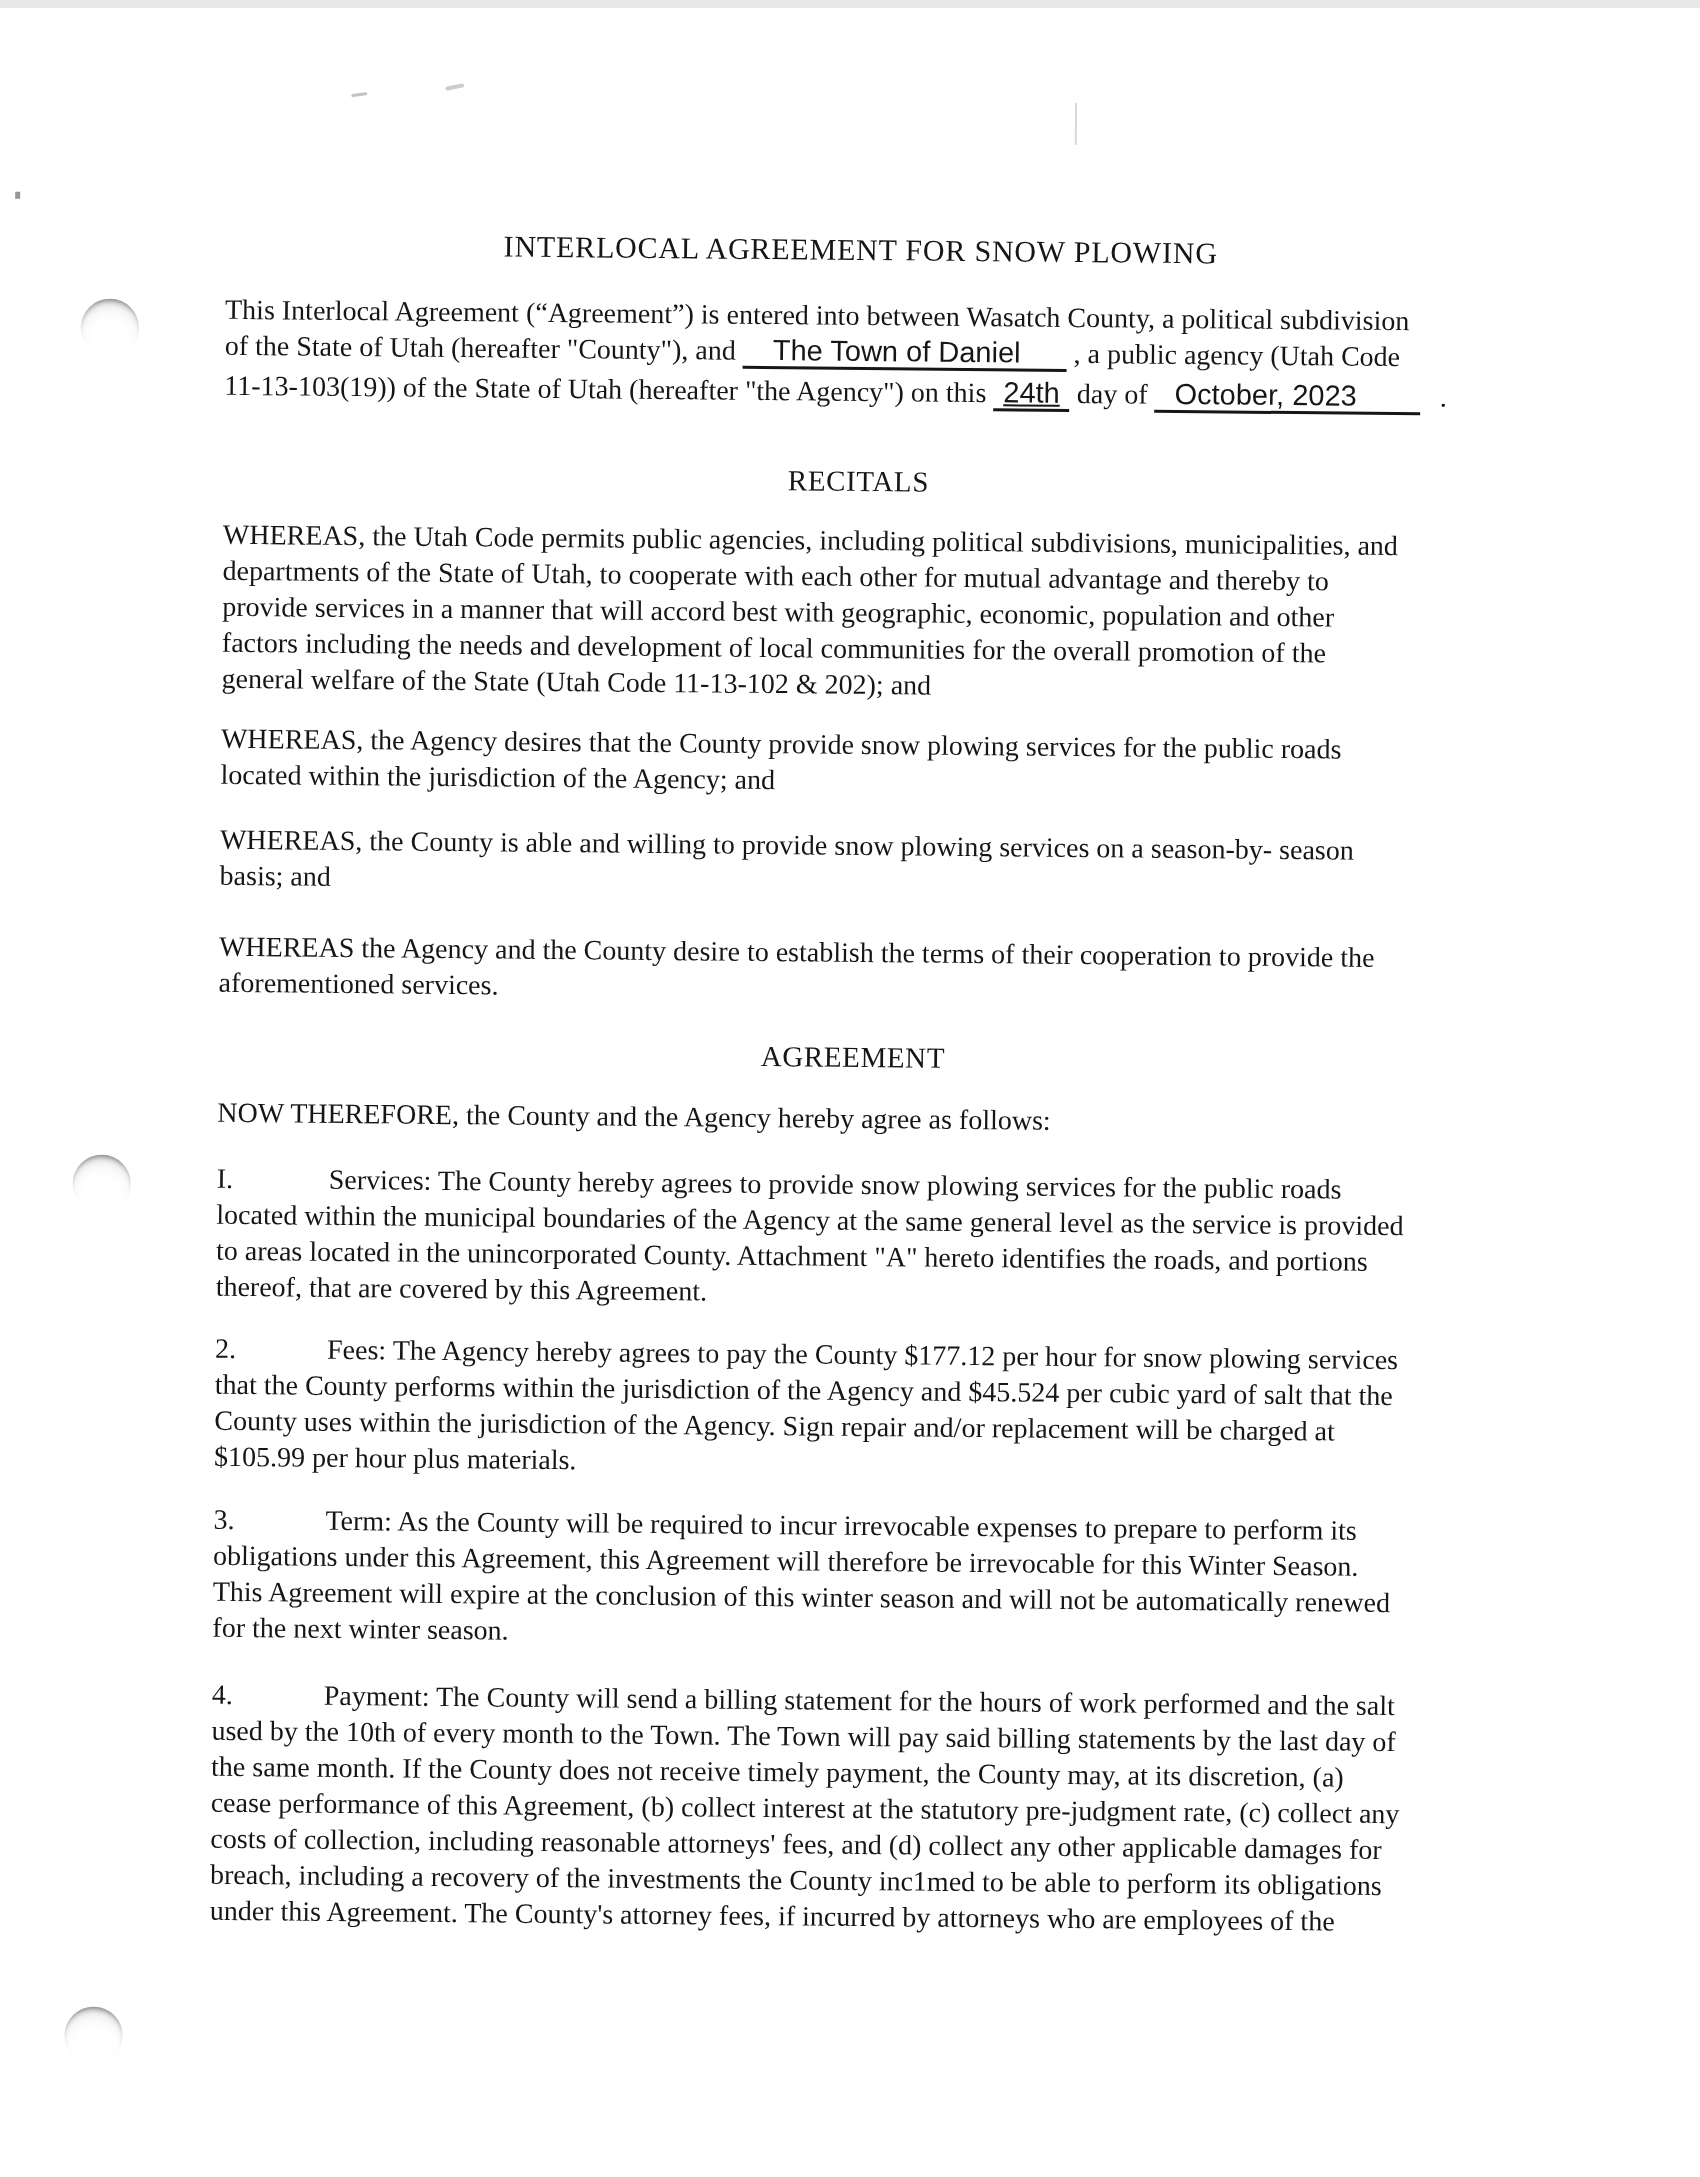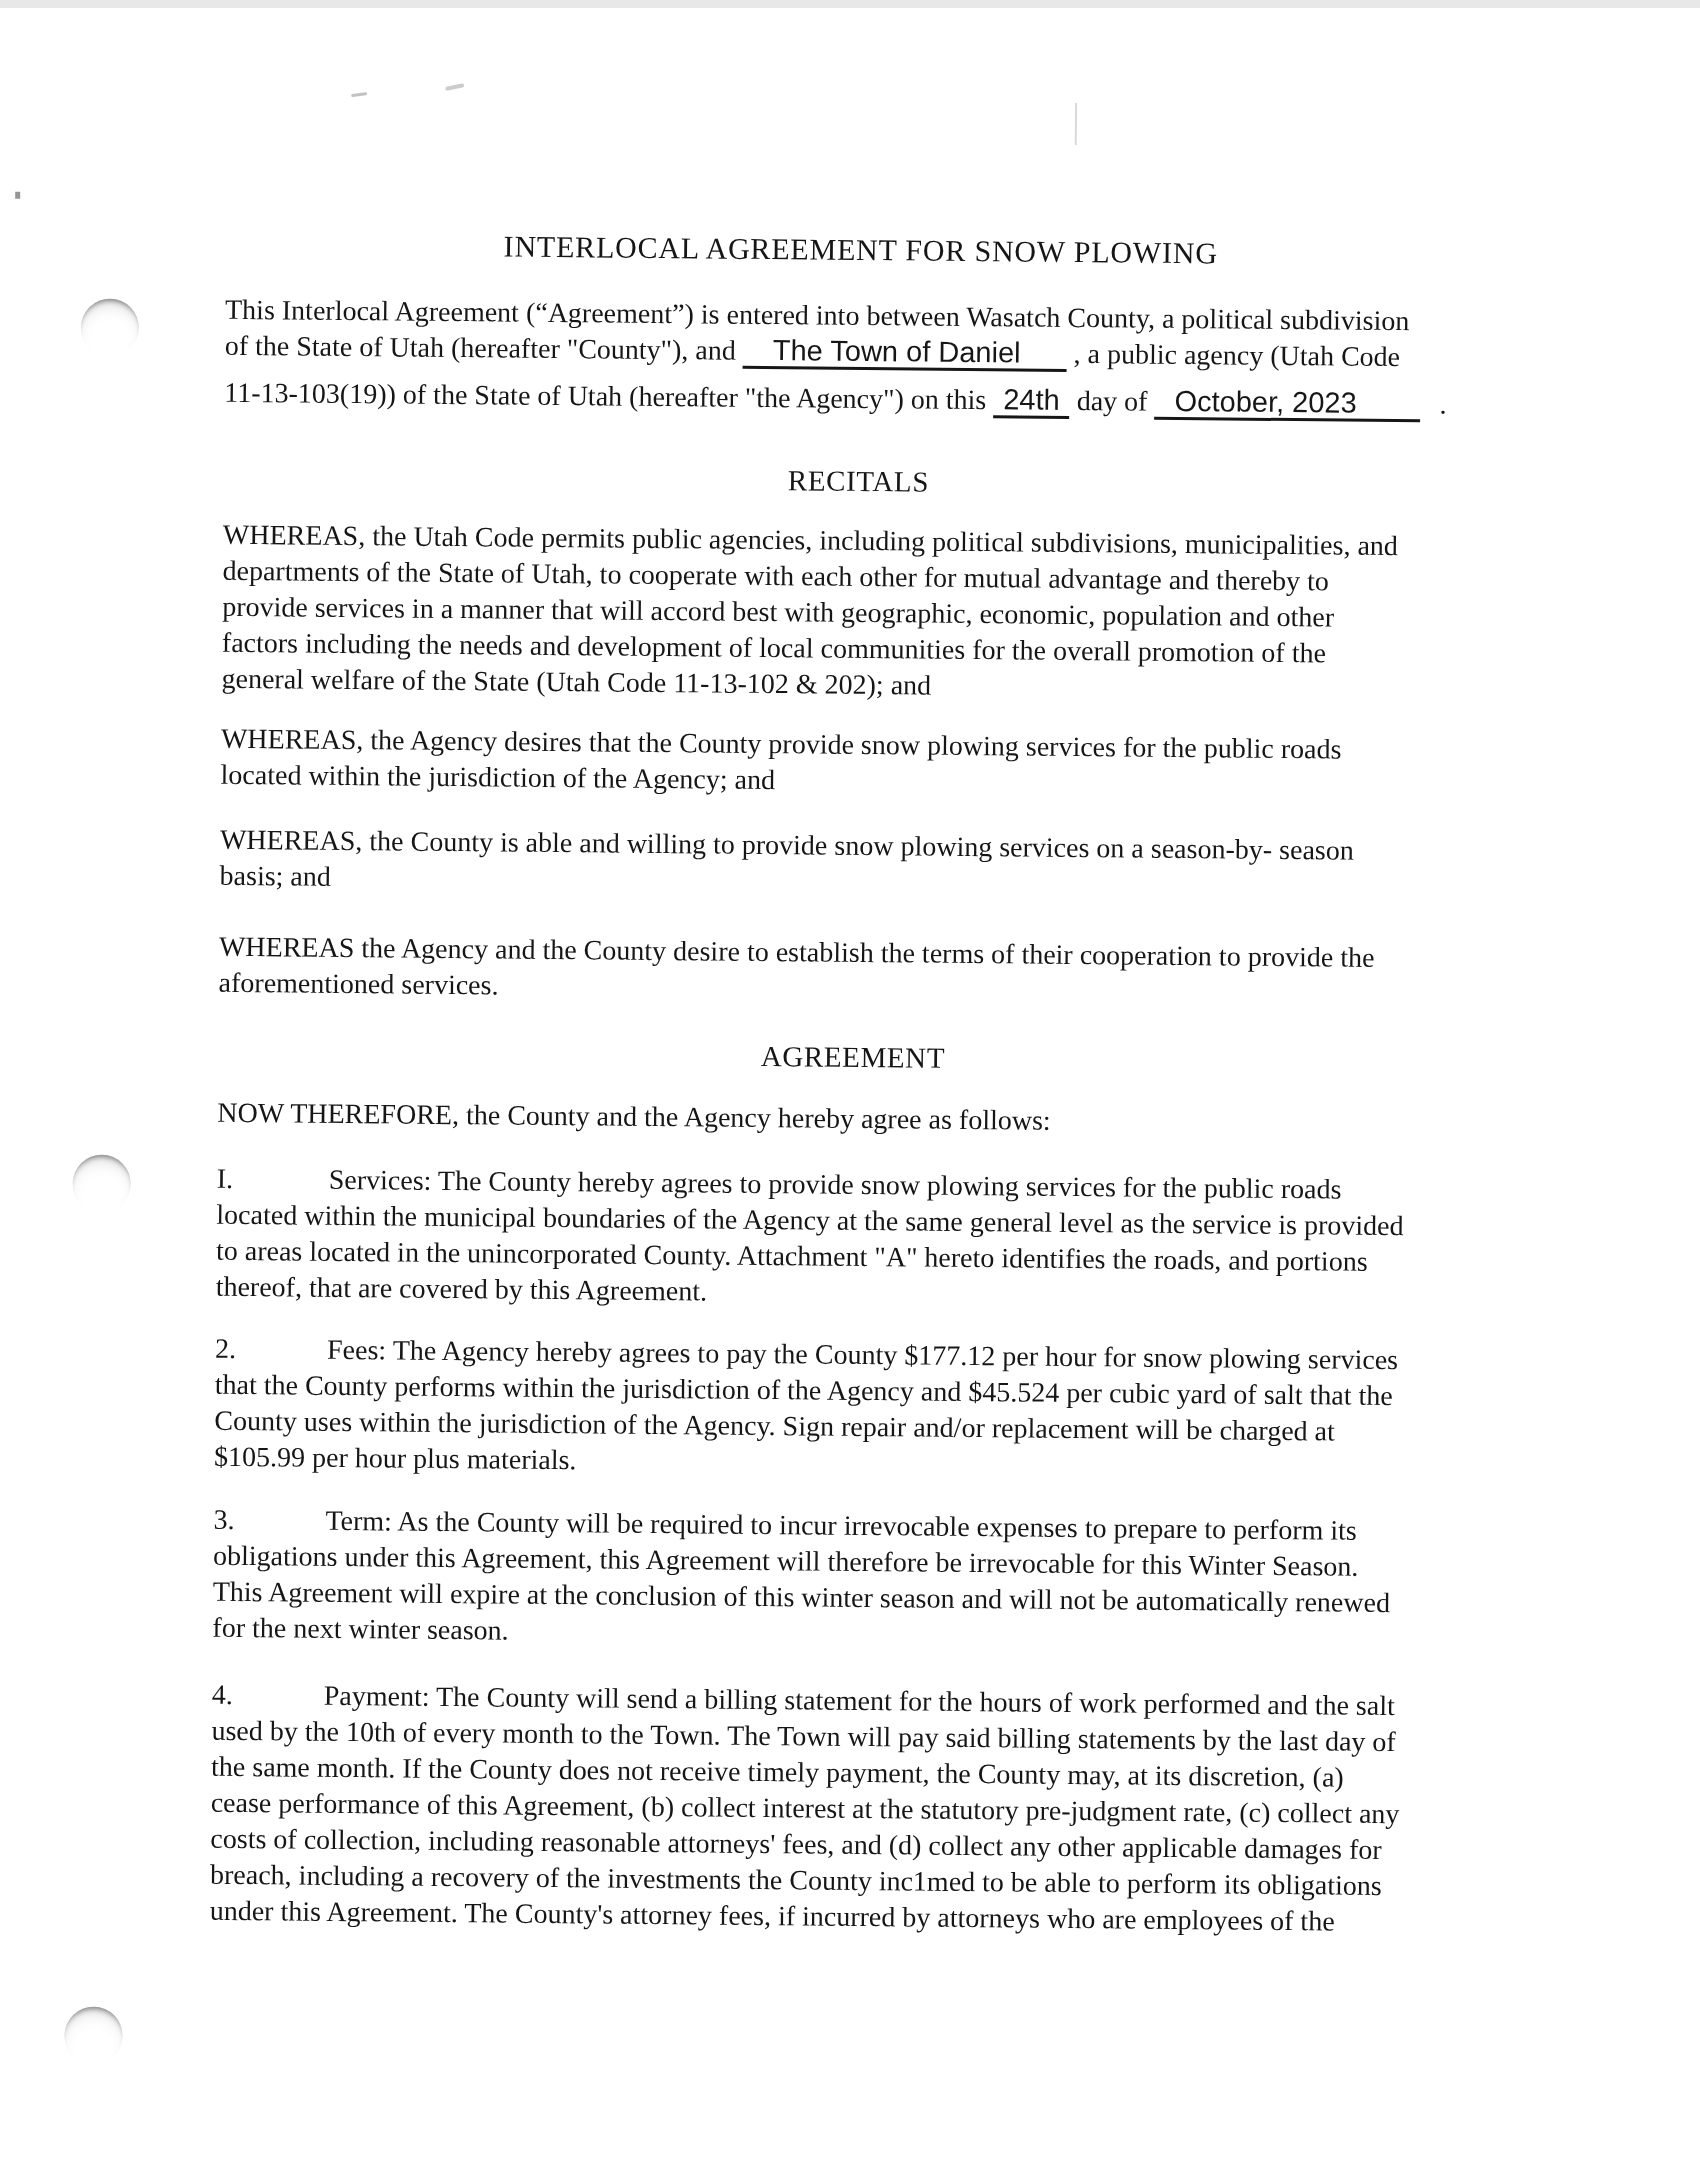--- a/index.html
+++ b/index.html
@@ -16,21 +16,21 @@
   .title{font-size:30px;letter-spacing:0.8px;}
   .line{height:36px;line-height:36px;font-size:28px;white-space:nowrap;}
   .num{display:inline-block;width:112px;}
   .blank{
     font-family:"Liberation Sans","DejaVu Sans",sans-serif;
     font-size:29px;display:inline-block;
     border-bottom:3px solid #161616;line-height:30px;
     vertical-align:baseline;
   }
   .blank.agency{padding:0 46px 1px 30px;}
-  .blank.day{padding:13px 10px 1px 10px;}
+  .blank.day{padding:6px 10px 1px 10px;text-decoration:underline;}
   .blank.month{padding:0 64px 1px 20px;}
   .period{display:inline-block;margin-left:12px;}
   .hole{
     position:absolute;width:58px;height:58px;border-radius:50%;background:#ffffff;
     box-shadow:inset 0 5px 5px -3px rgba(55,55,55,0.55), inset 0 12px 16px -8px rgba(120,120,120,0.30);
   }
   .hole1{left:84px;top:291px;}
   .hole2{left:84px;top:1147px;}
   .hole3{left:84px;top:1999px;}
   .mark{position:absolute;background:#8f8f8f;border-radius:2px;}

